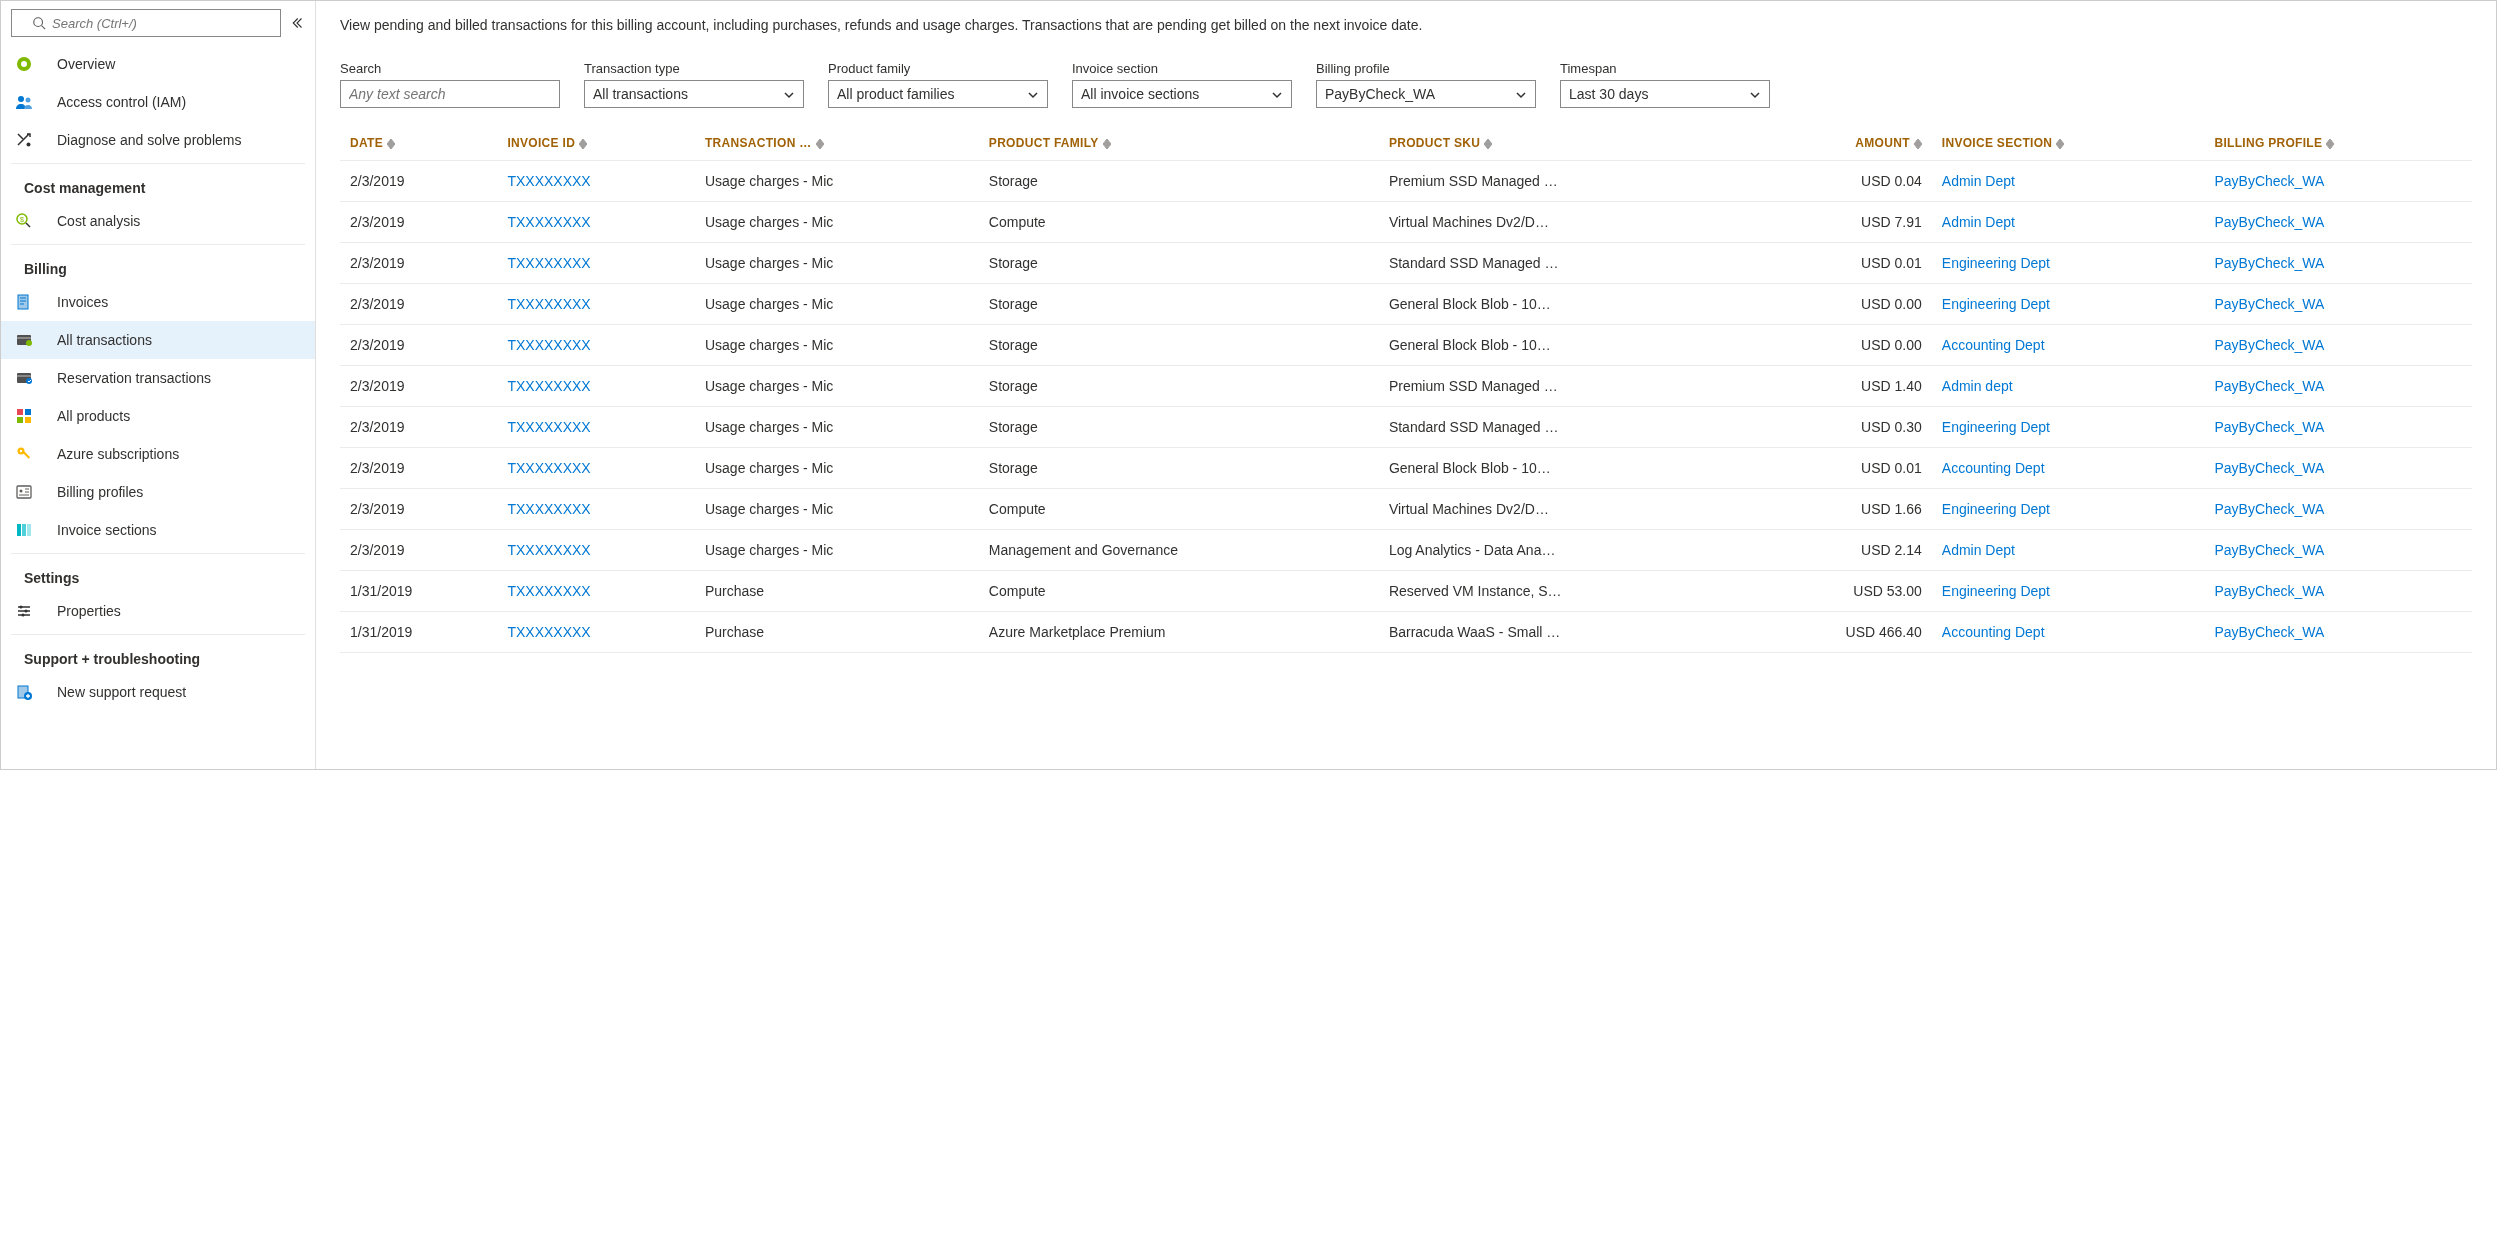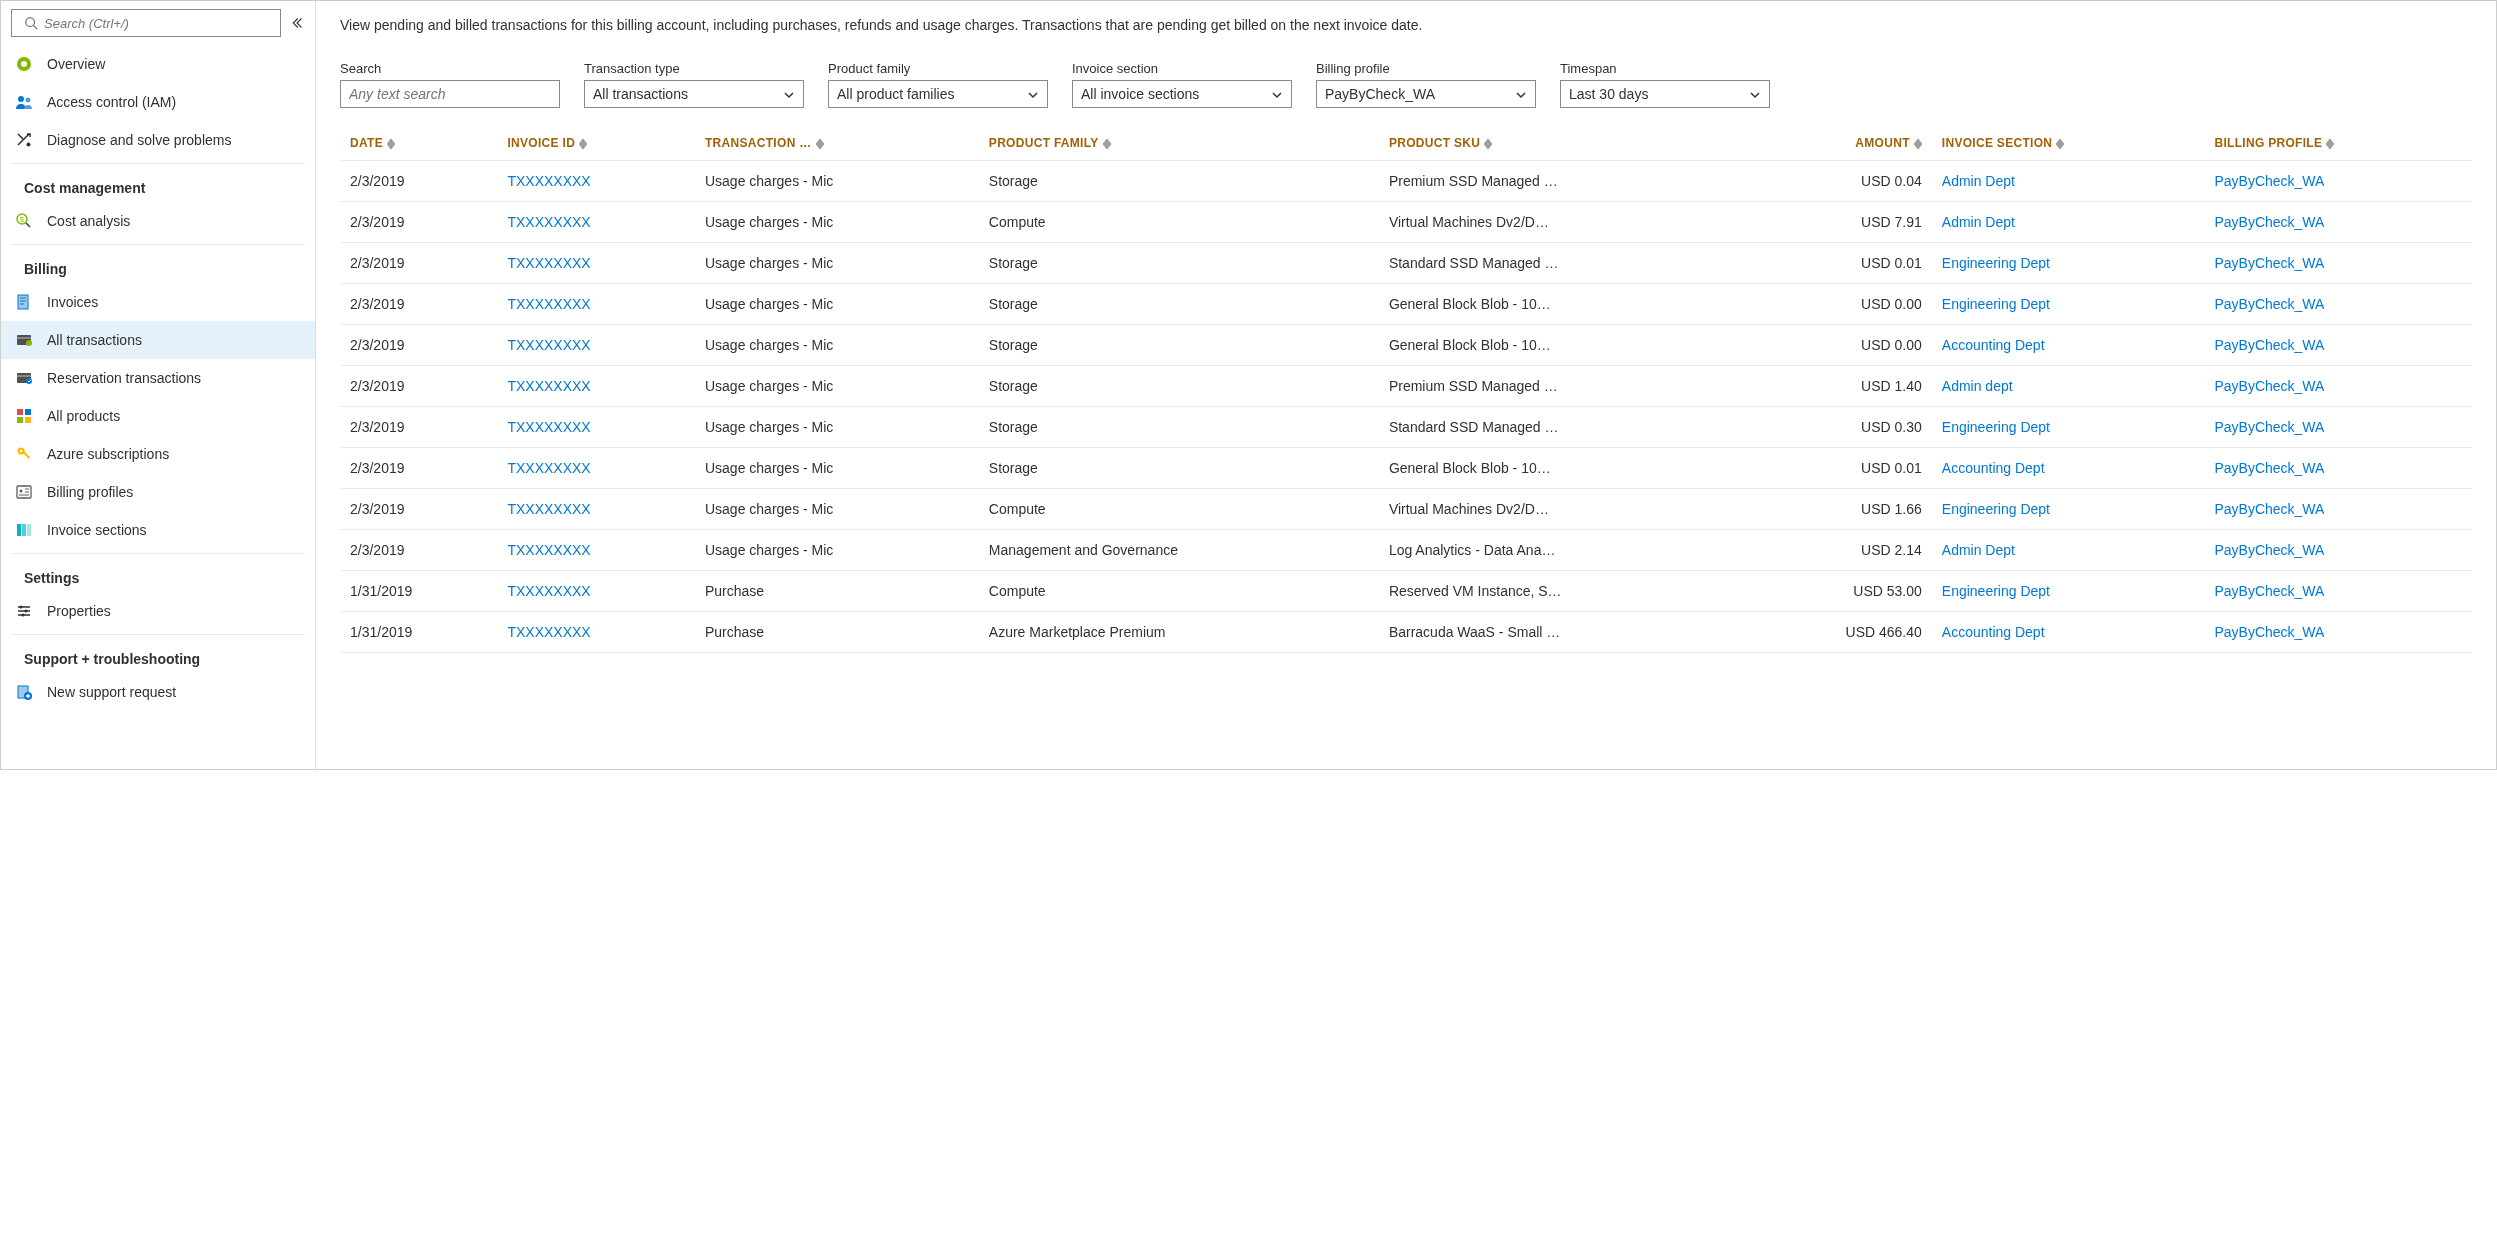--- a/index.html
+++ b/index.html
@@ -1,27 +1,27 @@
 <!DOCTYPE html>
 <html><head>
 <meta charset="utf-8">
 <style>
 * { box-sizing: border-box; margin: 0; padding: 0; font-family: "Segoe UI", -apple-system, sans-serif; }
 body { background: #fff; color: #323130; font-size: 13px; display: flex; height: 770px; border: 1px solid #ccc; overflow: hidden; }
 
 
 .sidebar { width: 315px; border-right: 1px solid #e1dfdd; display: flex; flex-direction: column; background: #fff; overflow-y: auto; flex-shrink: 0; }
 .search-row { display: flex; align-items: center; padding: 8px 10px 8px 10px; gap: 8px; }
-.search-box { flex: 1; display: flex; align-items: center; border: 1px solid #8a8886; height: 28px; padding: 0 12px; font-style: italic; color: #605e5c; }
+.search-box { flex: 1; display: flex; align-items: center; border: 1px solid #8a8886; height: 28px; padding: 0 20px; font-style: italic; color: #605e5c; }
 .search-box svg { width: 14px; height: 14px; margin-right: 6px; stroke: #605e5c; fill: none; }
 .search-box input { border: none; outline: none; flex: 1; font-size: 13px; font-style: italic; color: #605e5c; background: transparent; }
 .collapse-btn { width: 16px; height: 16px; display: flex; align-items: center; justify-content: center; cursor: pointer; }
 .collapse-btn svg { width: 12px; height: 12px; stroke: #323130; stroke-width: 1.5; fill: none; }
 
-.nav-item { display: flex; align-items: center; height: 38px; padding: 0 12px 0 14px; gap: 14px; cursor: pointer; font-size: 14px; }
+.nav-item { display: flex; align-items: center; height: 38px; padding: 0 12px 0 14px; gap: 24px; cursor: pointer; font-size: 14px; }
 .nav-item.active { background: #e5f1fb; }
 .nav-item .icon { width: 18px; height: 18px; display: flex; align-items: center; justify-content: center; flex-shrink: 0; }
 .nav-section { padding: 12px 10px 6px 23px; font-size: 14px; font-weight: 600; color: #323130; }
 .divider { height: 1px; background: #edebe9; margin: 4px 10px; }
 
 
 .main { flex: 1; padding: 16px 24px 0 24px; overflow: hidden; display: flex; flex-direction: column; }
 .description { font-size: 14px; color: #323130; margin-bottom: 28px; }
 
 .filters { display: flex; flex-wrap: wrap; gap: 18px 24px; margin-bottom: 18px; }

